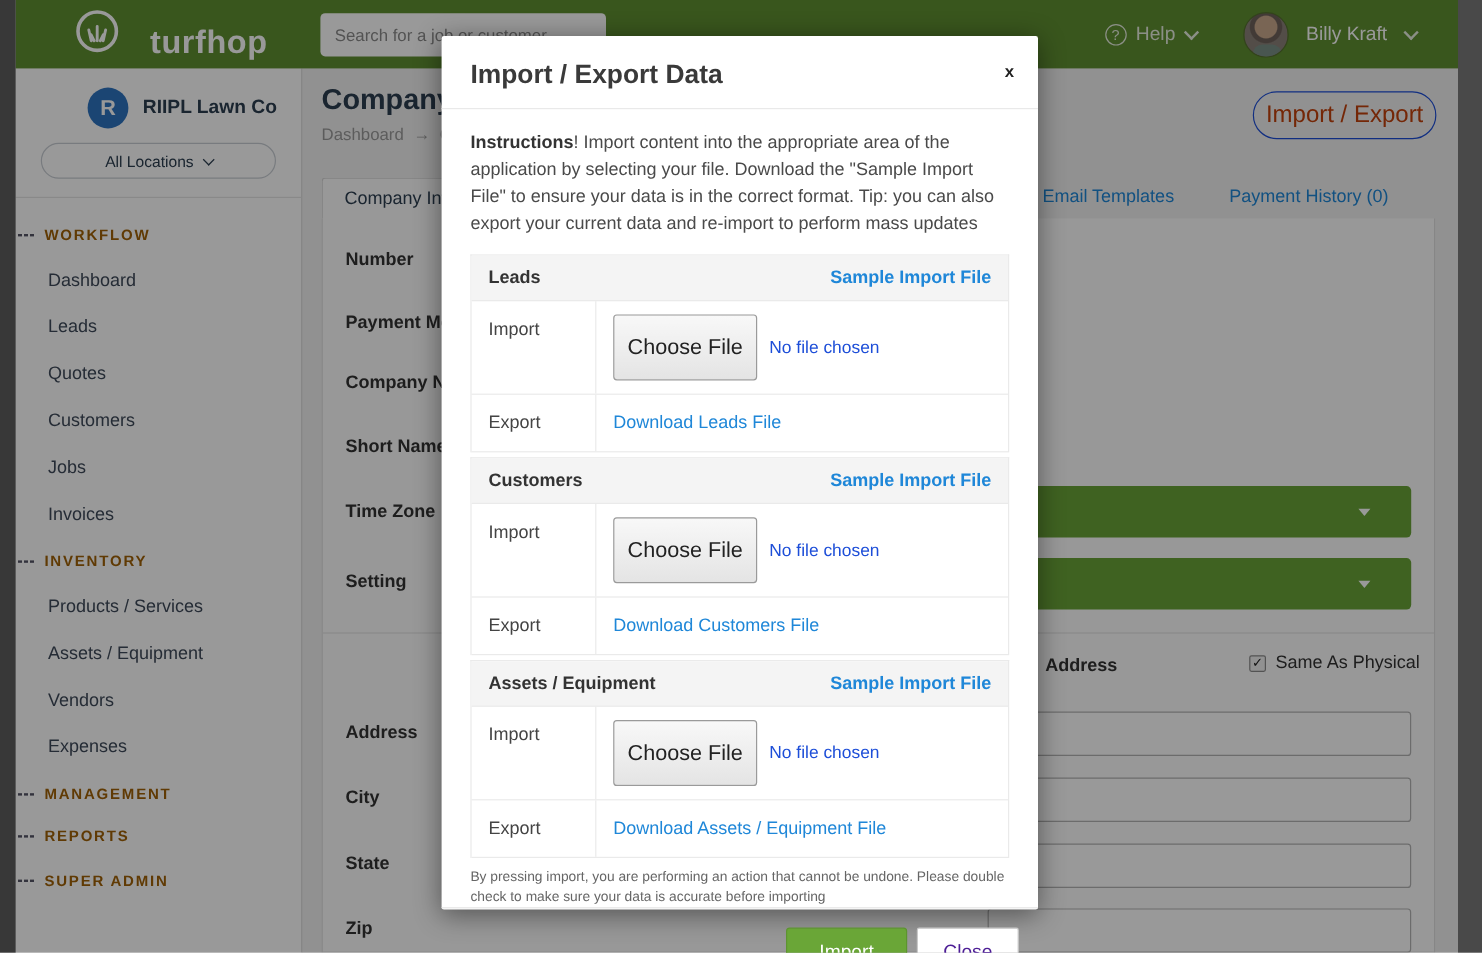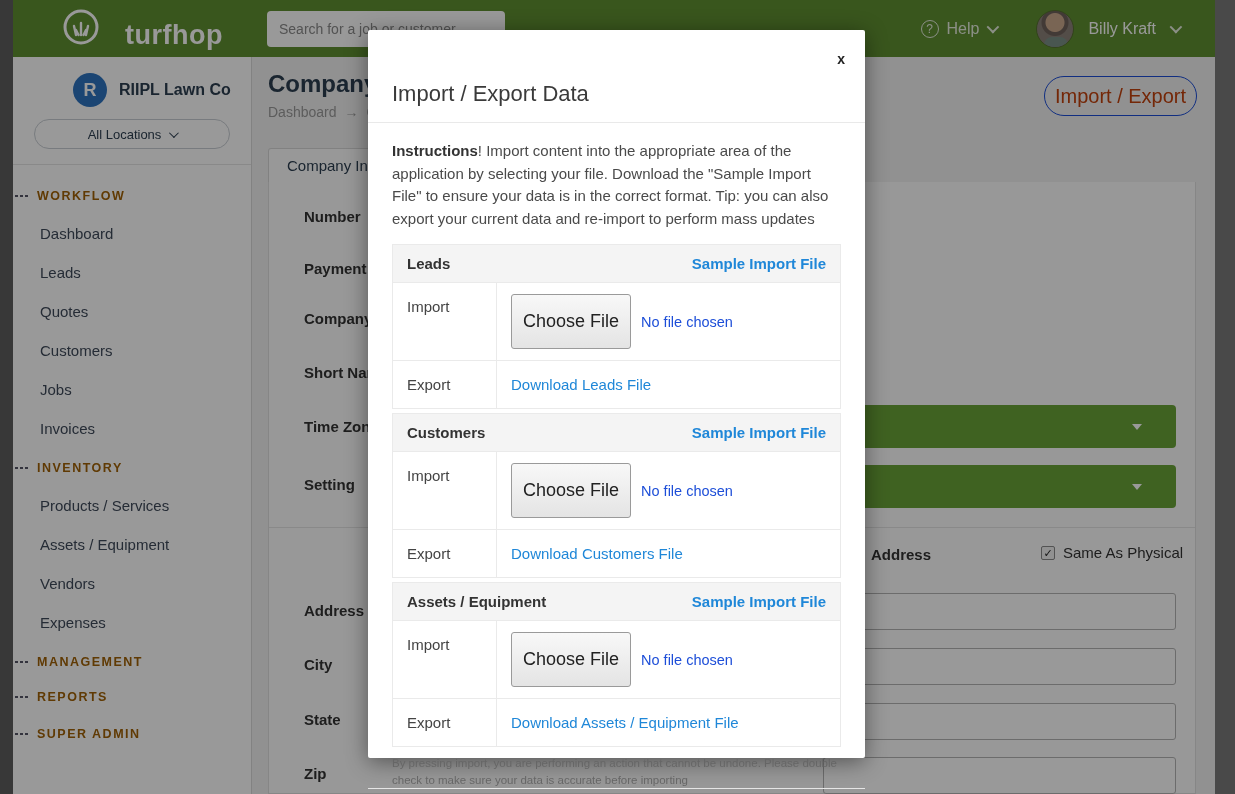--- a/index.html
+++ b/index.html
@@ -41,36 +41,36 @@
   .content { position:absolute; left:252px; top:57px; width:963px; height:737px; background:#f2f2f2; z-index:2; }
   .page-title { position:absolute; left:16px; top:13px; font-size:24px; font-weight:bold; color:#2c3e50; white-space:nowrap; }
   .breadcrumb { position:absolute; left:16px; top:47px; font-size:14px; color:#9a9a9a; display:flex; gap:8px; white-space:nowrap; }
   .crumb-link { color:#9a9a9a; cursor:pointer; }
   .pill-btn { position:absolute; right:18px; top:19px; width:153px; height:40px; border:1px solid #1d4ed8; border-radius:20px; background:transparent; color:#c2410c; font-size:20px; cursor:pointer; }
   .tabrow { position:absolute; left:16px; right:18px; top:91px; height:34px; }
   .tab-active { position:absolute; left:0; top:0; height:35px; padding:8px 18px; background:#fdfdfd; border:1px solid #d8d8d8; border-bottom:none; border-radius:3px 3px 0 0; font-size:15px; color:#2c3e50; white-space:nowrap; cursor:pointer; }
   .tabs-right { position:absolute; right:40px; top:7px; display:flex; gap:46px; font-size:15px; color:#1f87d8; white-space:nowrap; }
   .tabs-right span { cursor:pointer; }
   .panel { position:absolute; left:16px; top:125px; width:928px; height:612px; background:#fdfdfd; border:1px solid #e0e0e0; border-top:none; }
-  .f-label { position:absolute; left:19px; font-size:15px; font-weight:bold; color:#333; white-space:nowrap;margin-left:16px; }
+  .f-label { position:absolute; left:19px; font-size:15px; font-weight:bold; color:#333; white-space:nowrap; }
   .g-select { position:absolute; left:187px; width:720px; height:43px; background:#69a437; border-radius:4px; cursor:pointer; }
   .g-select:after { content:""; position:absolute; right:34px; top:19px; border-left:5px solid transparent; border-right:5px solid transparent; border-top:6px solid #ffffff; }
   .panel-divider { position:absolute; left:0; right:0; top:345px; border-top:1px solid #e4e4e4; }
   .addr-head { position:absolute; left:602px; top:364px; font-size:15px; font-weight:bold; color:#333; }
   .same-wrap { position:absolute; left:772px; top:362px; display:flex; align-items:center; gap:8px; font-size:15px; color:#333; }
   .cbox { width:14px; height:14px; border:1px solid #8a8a8a; border-radius:2px; background:#f2f2f2; font-size:11px; line-height:13px; text-align:center; color:#222; cursor:pointer; }
   .t-input { position:absolute; height:37px; background:#ffffff; border:1px solid #b5b5b5; border-radius:3px; font-size:15px; color:#555; padding:0 12px; font-family:"Liberation Sans", sans-serif; }
   .in-left  { left:187px; width:330px; }
   .in-right { left:554px; width:353px; }
 
   
   .dim { position:absolute; inset:0; background:rgba(0,0,0,0.40); z-index:40; }
   .modal { position:absolute; left:368px; top:30px; width:497px; height:728px; background:#ffffff; border-radius:2px; box-shadow:0 4px 22px rgba(0,0,0,.45); z-index:50; display:flex; flex-direction:column; }
   .m-head { padding:19px 24px 15px 24px; border-bottom:1px solid #e9e9e9; position:relative; }
-  .m-title { font-size:22px; color:#3a3a3a; font-weight:normal;margin-top:32px; }
+  .m-title { font-size:22px; color:#3a3a3a; font-weight:bold; }
   .m-close { position:absolute; right:20px; top:22px; font-size:14px; font-weight:bold; color:#222; cursor:pointer; line-height:1; }
   .m-body { padding:17px 24px 0 24px; flex:1; }
   .m-instructions { font-size:15px; color:#4a4a4a; line-height:1.5; margin-bottom:14px; }
   .m-instructions b { color:#333; }
   .ie-table { border:1px solid #eaeaea; border-bottom:none; margin-bottom:4px; }
   .ie-head { display:flex; justify-content:space-between; align-items:center; background:#f4f4f4; padding:10px 14px; border-bottom:1px solid #eaeaea; }
   .ie-head .t { font-size:15px; font-weight:bold; color:#333; }
   .blue-link { font-size:15px; color:#1f87d8; font-weight:bold; cursor:pointer; text-decoration:none; }
   .ie-row { display:flex; border-bottom:1px solid #eaeaea; }
   .ie-cell-l { width:104px; padding:15px 14px; font-size:15px; color:#444; border-right:1px solid #eaeaea; }
@@ -146,20 +146,25 @@
   <div class="page-title">Company Settings</div>
   <div class="breadcrumb">
     <span class="crumb-link">Dashboard</span>
     <span>→</span>
     <span>Company Settings</span>
   </div>
   <button class="pill-btn">Import / Export</button>
 
   <div class="tabrow">
     <div class="tab-active">Company Info</div>
+    <div class="tabs-right">
+      <span>t</span>
+      <span>Email Templates</span>
+      <span>Payment History (0)</span>
+    </div>
   </div>
 
   <div class="panel">
     <div class="f-label" style="top:26px;">Number</div>
     <div class="f-label" style="top:78px;">Payment Method</div>
     <div class="f-label" style="top:128px;">Company Name</div>
     <div class="f-label" style="top:182px;">Short Name</div>
     <div class="f-label" style="top:236px;">Time Zone</div>
     <div class="f-label" style="top:294px;">Setting</div>
 

